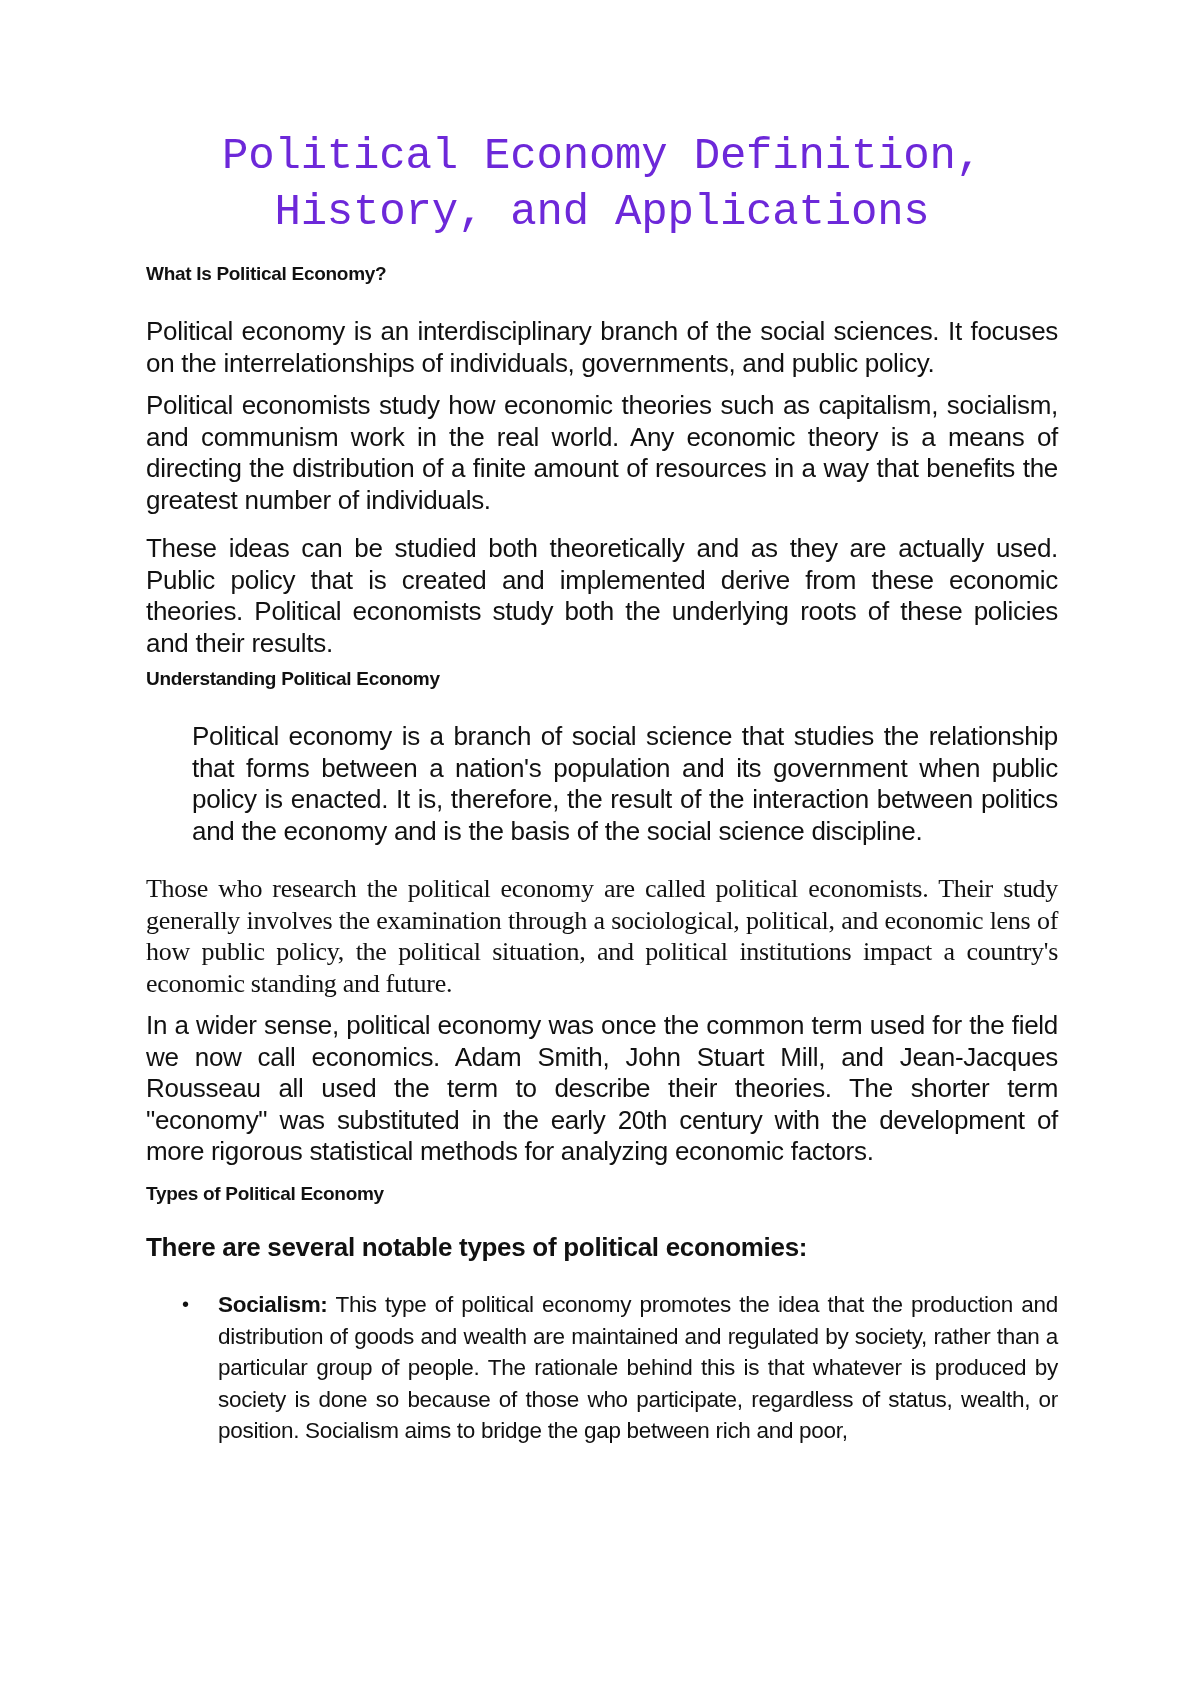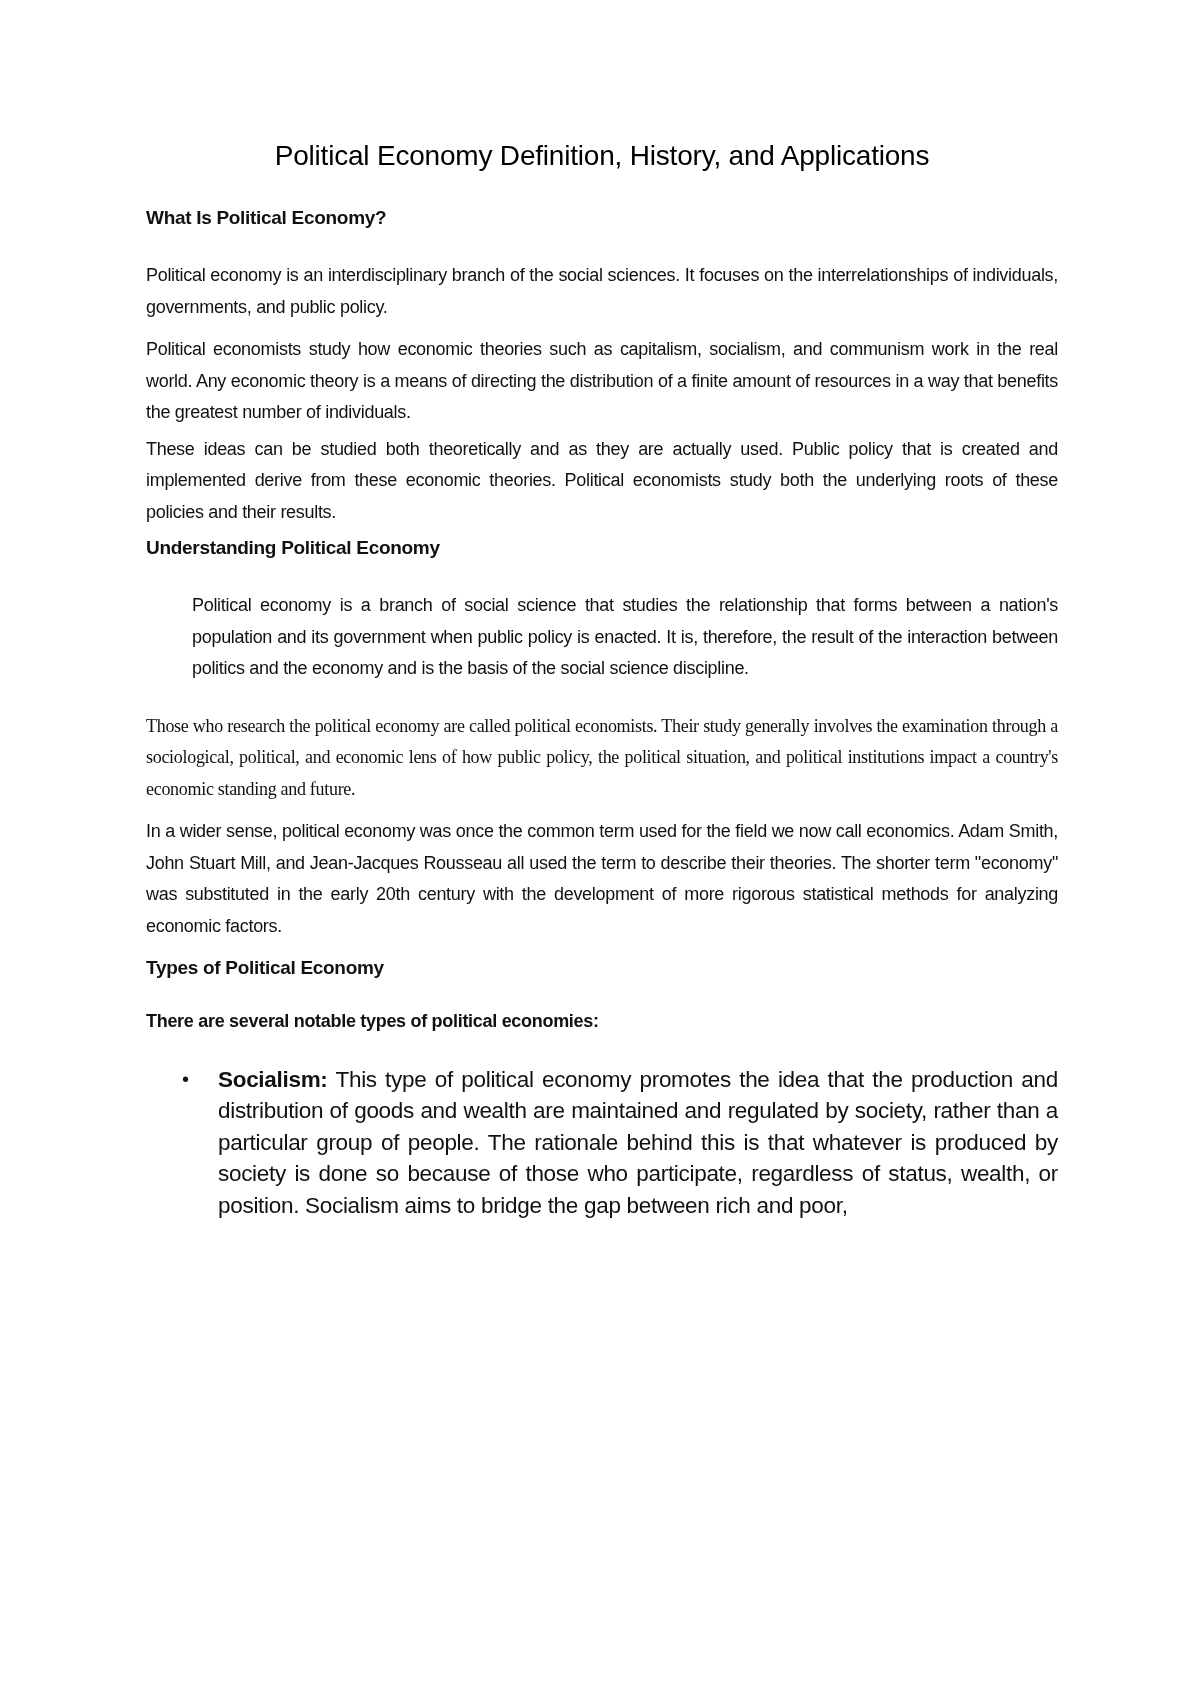--- a/index.html
+++ b/index.html
@@ -15,39 +15,39 @@
       font-family: "Liberation Sans", sans-serif;
       color: #111111;
     }
     .page {
       position: absolute;
       left: 146px;
       top: 128px;
       width: 912px;
     }
     .title {
-      font-family: Liberation Sans, sans-serif;
+      font-family: Liberation Mono, monospace;
       font-weight: normal;
-      font-size: 28px;
+      font-size: 44px;
       line-height: 56px;
       text-align: center;
       margin: 0;
       padding: 0;
       letter-spacing: -0.2px;
-      color: #000000;
+      color: #6d28d9;
     }
     .heading {
       font-weight: bold;
       font-size: 19px;
       line-height: 32px;
       margin: 0;
       letter-spacing: -0.3px;
     }
     .para {
-      font-size: 18px;
+      font-size: 26px;
       line-height: 31.5px;
       text-align: justify;
       margin: 0;
       letter-spacing: -0.3px;
     }
     .bullet-list {
       list-style: none;
       margin: 0;
       padding: 0;
     }
@@ -72,21 +72,21 @@
 </head>
 <body>
 
 <div class="page">
 
   <h1 class="title">Political Economy Definition, History, and Applications</h1>
 
   <h2 class="heading" style="margin-top:18px;">What Is Political Economy?</h2>
   <p class="para" style="margin-top:26px;">Political economy is an interdisciplinary branch of the social sciences. It focuses on the interrelationships of individuals, governments, and public policy.</p>
   <p class="para" style="margin-top:11px;">Political economists study how economic theories such as capitalism, socialism, and communism work in the real world. Any economic theory is a means of directing the distribution of a finite amount of resources in a way that benefits the greatest number of individuals.</p>
-  <p class="para" style="margin-top:5px;">These ideas can be studied both theoretically and as they are actually used. Public policy that is created and implemented derive from these economic theories. Political economists study both the underlying roots of these policies and their results.</p>
+  <p class="para" style="margin-top:17px;">These ideas can be studied both theoretically and as they are actually used. Public policy that is created and implemented derive from these economic theories. Political economists study both the underlying roots of these policies and their results.</p>
 
   <h2 class="heading" style="margin-top:4px;">Understanding Political Economy</h2>
   <p class="para" style="margin-top:26px;margin-left:46px;">Political economy is a branch of social science that studies the relationship that forms between a nation's population and its government when public policy is enacted. It is, therefore, the result of the interaction between politics and the economy and is the basis of the social science discipline.</p>
   <p class="para" style="margin-top:26px;font-family:Liberation Serif, serif;">Those who research the political economy are called political economists. Their study generally involves the examination through a sociological, political, and economic lens of how public policy, the political situation, and political institutions impact a country's economic standing and future.</p>
   <p class="para" style="margin-top:11px;">In a wider sense, political economy was once the common term used for the field we now call economics. Adam Smith, John Stuart Mill, and Jean-Jacques Rousseau all used the term to describe their theories. The shorter term "economy" was substituted in the early 20th century with the development of more rigorous statistical methods for analyzing economic factors.</p>
 
   <h2 class="heading" style="margin-top:10px;">Types of Political Economy</h2>
   <p class="para" style="margin-top:22px;font-weight:bold;">There are several notable types of political economies:</p>
 
   <ul class="bullet-list" style="margin-top:26px;">

